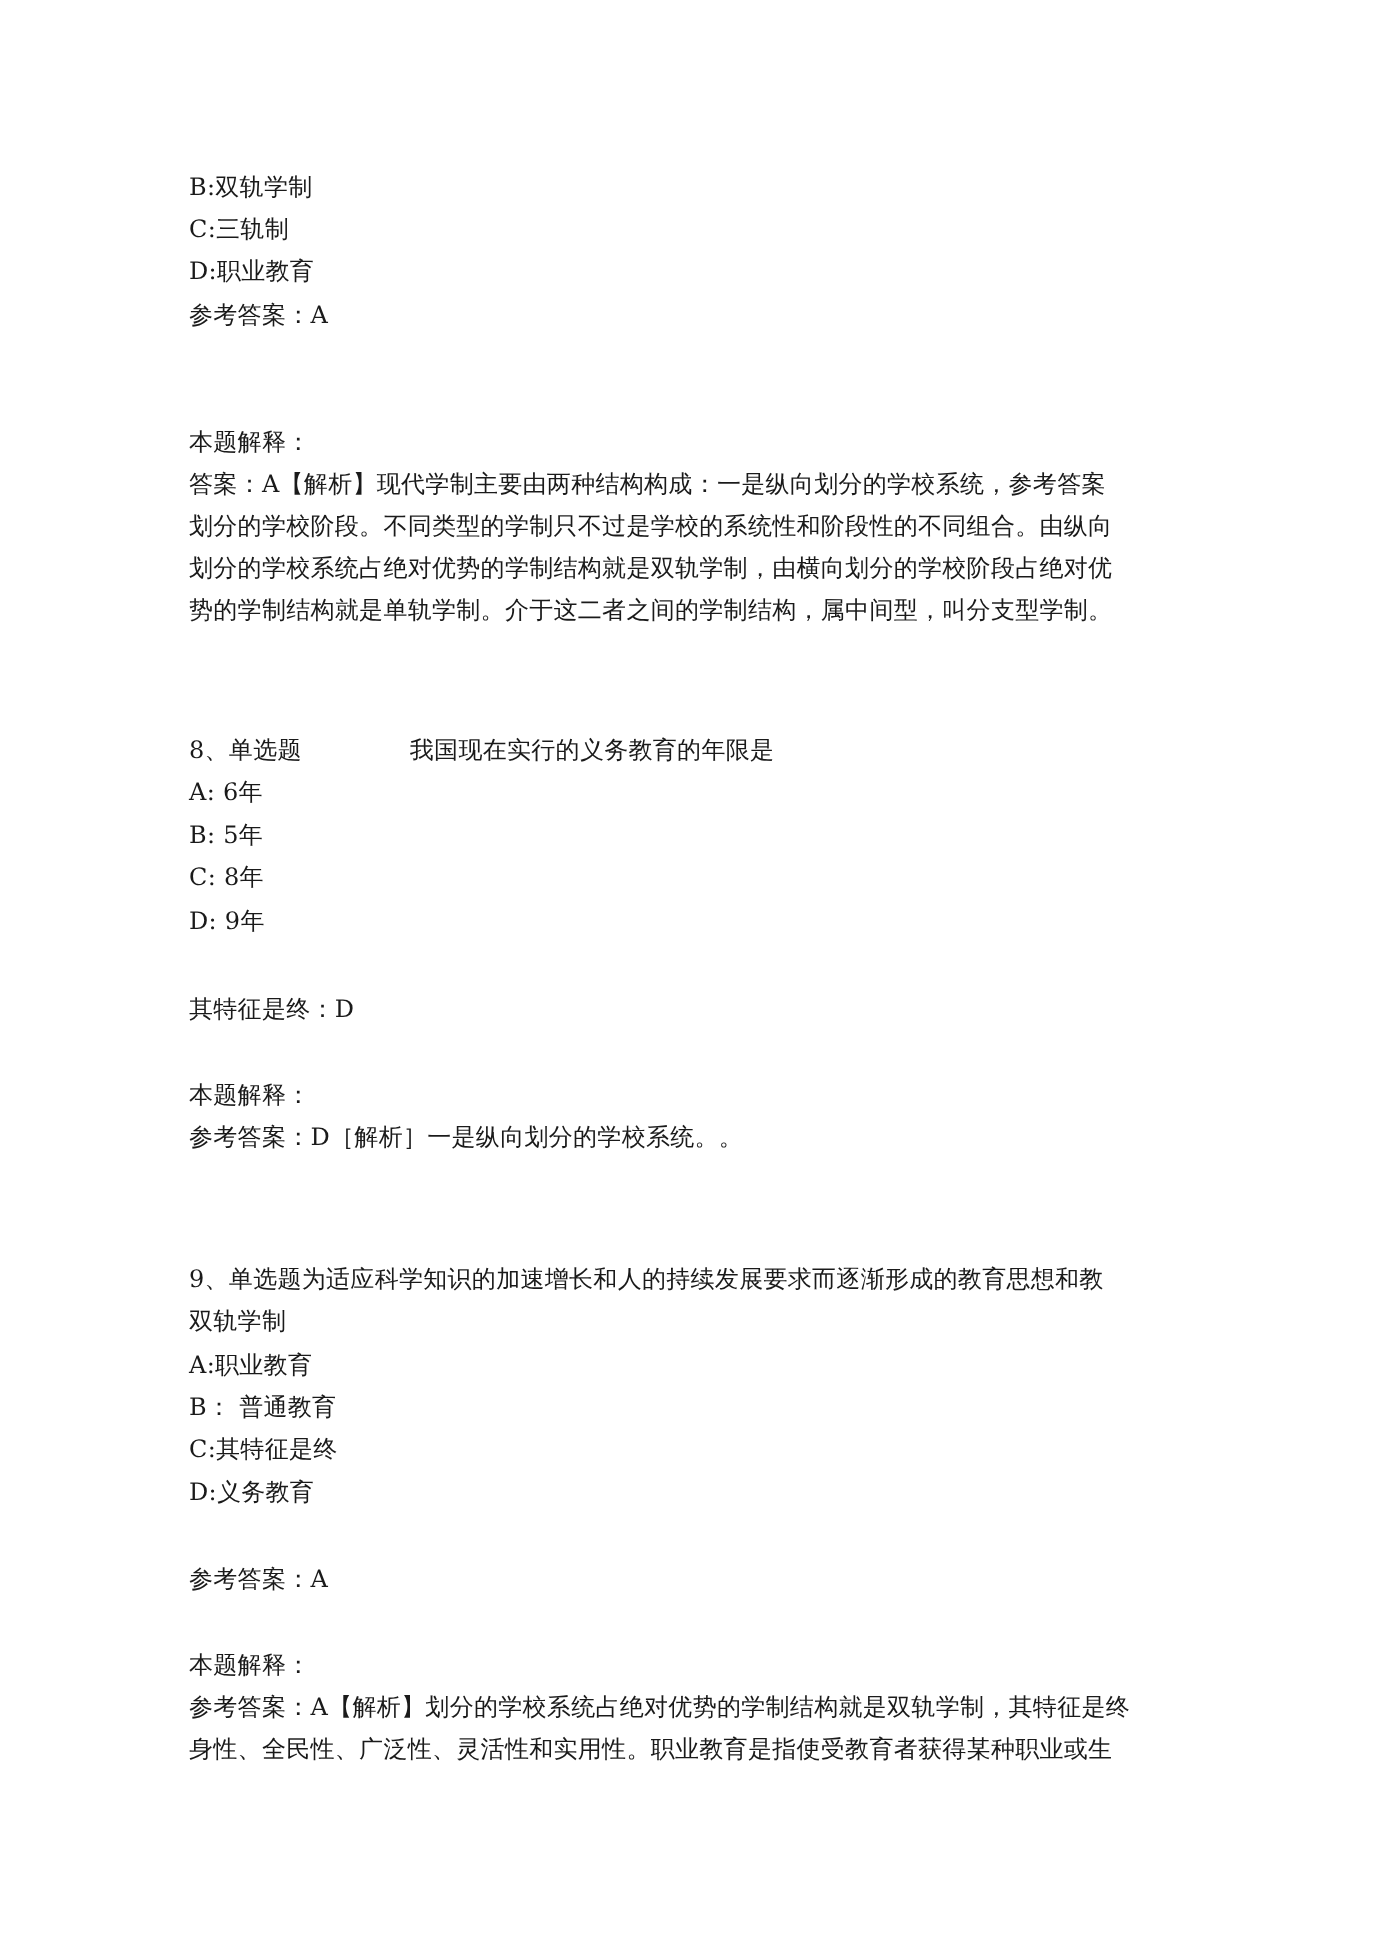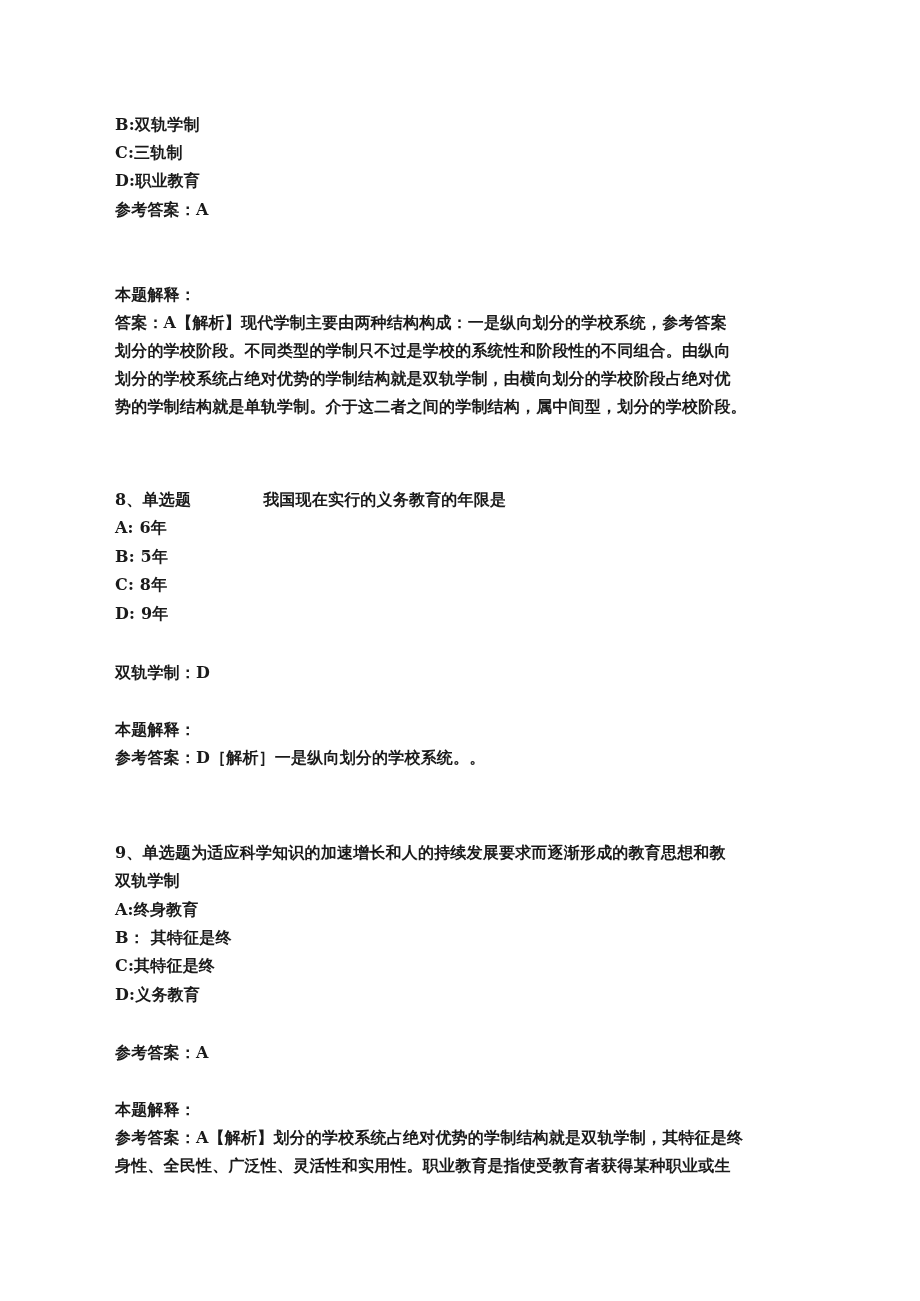--- a/index.html
+++ b/index.html
@@ -3,58 +3,58 @@
   <meta charset="utf-8">
   <style>
     html, body { margin: 0; padding: 0; background: #ffffff; }
     body {
       width: 920px; height: 1301px; position: relative; overflow: hidden;
       font-family: "DejaVu Serif", "Liberation Serif", serif;
       color: #1a1a1a;
       font-size: 16px;
     }
     .line {
-      position: absolute; left: 115px; white-space: nowrap;
-      line-height: 20px; letter-spacing: 0.2px; font-weight: bold;
+      position: absolute; left: 126px; white-space: nowrap;
+      line-height: 20px; letter-spacing: 0.2px;
     }
     .q-type { display: inline-block; width: 56px; text-align: center; }
     .gap { display: inline-block; width: 72px; }
   </style>
 </head>
 <body>
 
 <div>
   <div class="line" style="top:115px">B:双轨学制</div>
   <div class="line" style="top:143px">C:三轨制</div>
   <div class="line" style="top:171px">D:职业教育</div>
   <div class="line" style="top:200px">参考答案：A</div>
   <div class="line" style="top:285px">本题解释：</div>
   <div class="line" style="top:313px">答案：A【解析】现代学制主要由两种结构构成：一是纵向划分的学校系统，参考答案</div>
   <div class="line" style="top:341px">划分的学校阶段。不同类型的学制只不过是学校的系统性和阶段性的不同组合。由纵向</div>
   <div class="line" style="top:369px">划分的学校系统占绝对优势的学制结构就是双轨学制，由横向划分的学校阶段占绝对优</div>
-  <div class="line" style="top:397px">势的学制结构就是单轨学制。介于这二者之间的学制结构，属中间型，划分的学校阶段。</div>
+  <div class="line" style="top:397px">势的学制结构就是单轨学制。介于这二者之间的学制结构，属中间型，叫分支型学制。</div>
 </div>
 
 <div>
   <div class="line" style="top:490px">
     <span class="q-type" style="width:auto">8、单选题</span><span class="gap"></span><span>我国现在实行的义务教育的年限是</span>
   </div>
   <div class="line" style="top:518px">A: 6年</div>
   <div class="line" style="top:547px">B: 5年</div>
   <div class="line" style="top:575px">C: 8年</div>
   <div class="line" style="top:604px">D: 9年</div>
-  <div class="line" style="top:663px">双轨学制：D</div>
+  <div class="line" style="top:663px">其特征是终：D</div>
   <div class="line" style="top:720px">本题解释：</div>
   <div class="line" style="top:748px">参考答案：D［解析］一是纵向划分的学校系统。。</div>
 </div>
 
 <div>
   <div class="line" style="top:843px">9、单选题为适应科学知识的加速增长和人的持续发展要求而逐渐形成的教育思想和教</div>
   <div class="line" style="top:871px">双轨学制</div>
-  <div class="line" style="top:900px">A:终身教育</div>
-  <div class="line" style="top:928px">B： 其特征是终</div>
+  <div class="line" style="top:900px">A:职业教育</div>
+  <div class="line" style="top:928px">B： 普通教育</div>
   <div class="line" style="top:956px">C:其特征是终</div>
   <div class="line" style="top:985px">D:义务教育</div>
   <div class="line" style="top:1043px">参考答案：A</div>
   <div class="line" style="top:1100px">本题解释：</div>
   <div class="line" style="top:1128px">参考答案：A【解析】划分的学校系统占绝对优势的学制结构就是双轨学制，其特征是终</div>
   <div class="line" style="top:1156px">身性、全民性、广泛性、灵活性和实用性。职业教育是指使受教育者获得某种职业或生</div>
 </div>
 
 </body></html>

